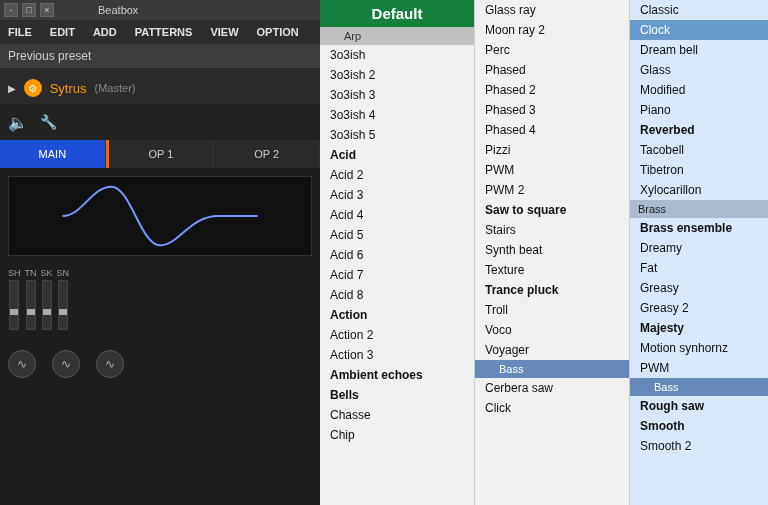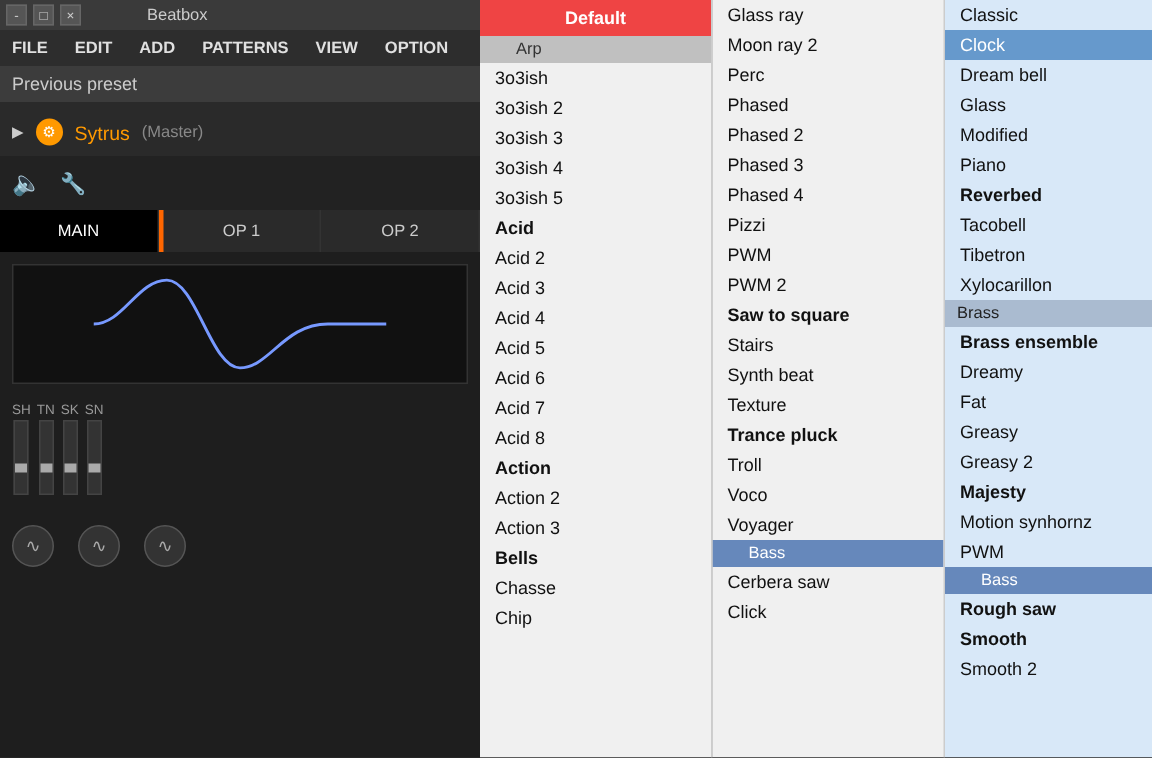--- a/index.html
+++ b/index.html
@@ -143,21 +143,21 @@
       flex: 1;
       display: flex;
       align-items: center;
       justify-content: center;
       color: #ccc;
       font-size: 11px;
       border-right: 1px solid #333;
       cursor: pointer;
     }
     .tab.active {
-      background: #000000;
+      background: #1d4ed8;
       color: #fff;
     }
     .tab-divider {
       width: 3px;
       background: #ff6600;
       align-self: stretch;
     }
     .synth-display {
       margin: 8px;
       height: 80px;
@@ -235,23 +235,23 @@
       display: flex;
       flex-direction: column;
       background: #f0f0f0;
       border-right: 1px solid #ccc;
       min-width: 155px;
       overflow: hidden;
     }
     .menu-col:last-child { border-right: none; }
 
     .menu-header {
-      background: #ef4444;
+      background: #15803d;
       color: white;
-      font-size: 12px;
+      font-size: 15px;
       font-weight: bold;
       padding: 5px 10px;
       text-align: center;
     }
     .menu-section-header {
       background: #c0c0c0;
       color: #333;
       font-size: 11px;
       padding: 3px 24px;
       font-weight: normal;
@@ -381,20 +381,21 @@
     <div class="menu-entry">Acid 2</div>
     <div class="menu-entry">Acid 3</div>
     <div class="menu-entry">Acid 4</div>
     <div class="menu-entry">Acid 5</div>
     <div class="menu-entry">Acid 6</div>
     <div class="menu-entry">Acid 7</div>
     <div class="menu-entry">Acid 8</div>
     <div class="menu-entry bold">Action</div>
     <div class="menu-entry">Action 2</div>
     <div class="menu-entry">Action 3</div>
+    <div class="menu-entry bold">Ambient echoes</div>
     <div class="menu-entry bold">Bells</div>
     <div class="menu-entry">Chasse</div>
     <div class="menu-entry">Chip</div>
   </div>
 
   <div class="menu-col">
     <div class="menu-entry">Glass ray</div>
     <div class="menu-entry">Moon ray 2</div>
     <div class="menu-entry">Perc</div>
     <div class="menu-entry">Phased</div>

